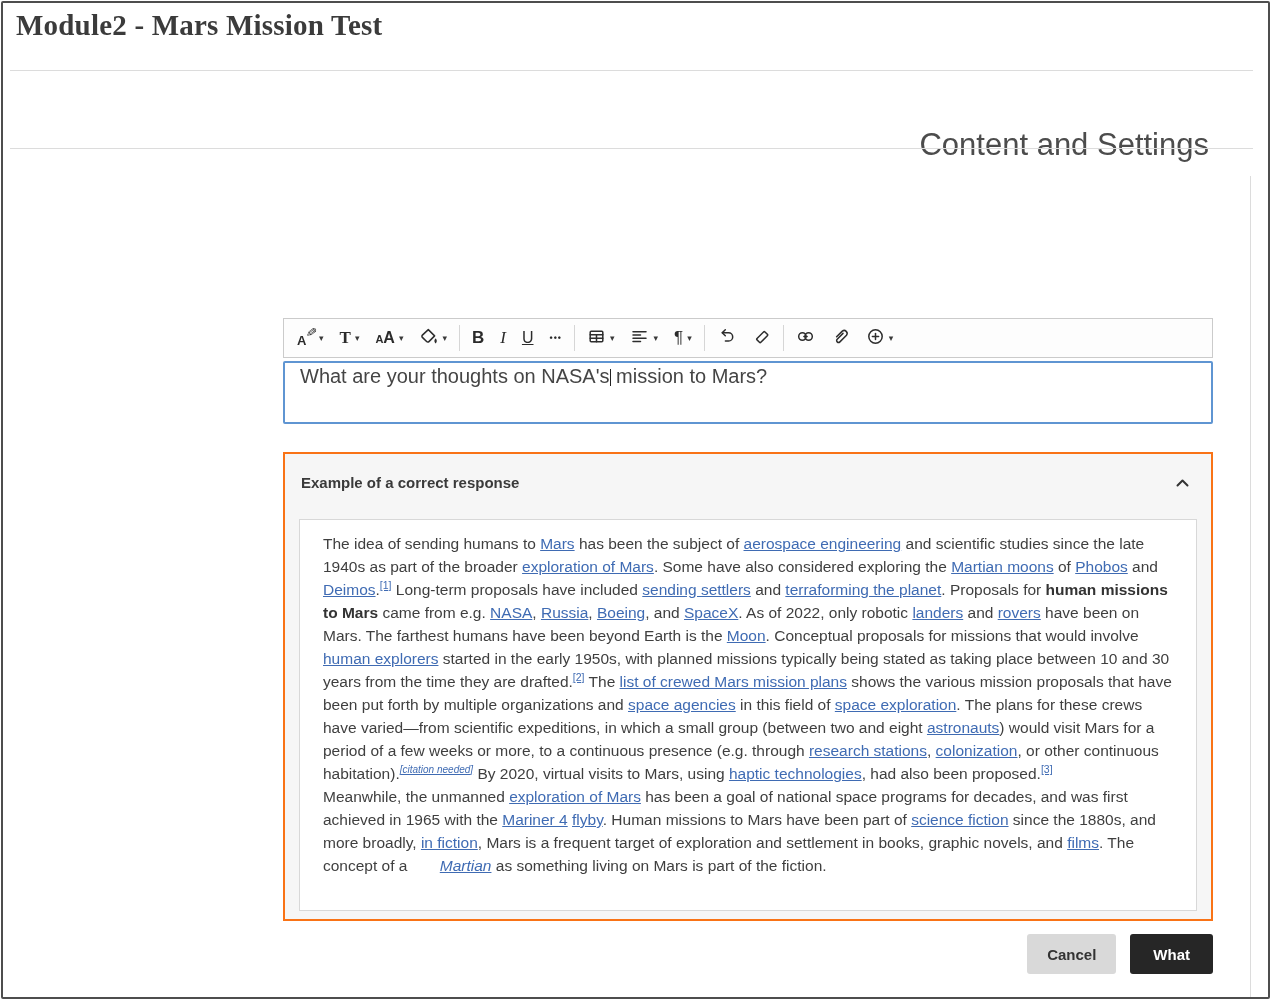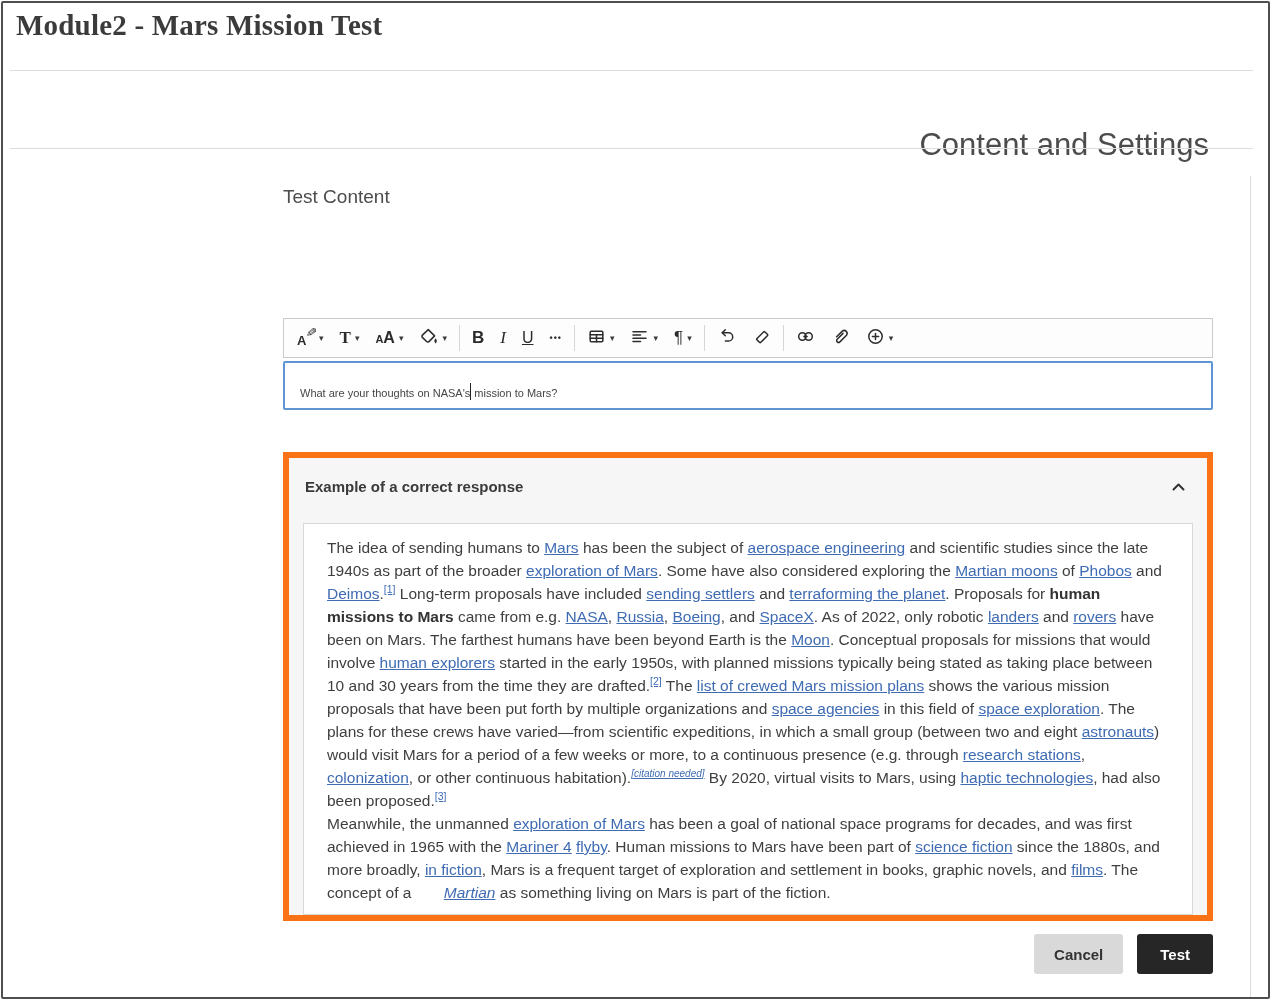--- a/index.html
+++ b/index.html
@@ -35,25 +35,25 @@
   .g-ellipsis { font-size:9px; letter-spacing:1px; color:#2b2b2b; font-weight:700; }
   .g-pilcrow { font-size:17px; color:#2b2b2b; }
   .g-serif-t { font-size:17px; font-family:"Liberation Serif",serif; font-weight:700; color:#2b2b2b; }
   .g-a-small { font-size:11px; font-weight:700; color:#2b2b2b; }
   .g-a-big { font-size:16px; font-weight:700; color:#2b2b2b; }
   .pen-a { position:relative; width:18px; height:20px; }
   .pen-a .base { position:absolute; left:0; bottom:0; font-size:13px; font-weight:700; color:#2b2b2b; }
   .pen-a .pen { position:absolute; right:-2px; top:-3px; font-size:13px; color:#2b2b2b;
                 transform:scaleX(-1) rotate(-8deg); }
 
-  .editor-input { top:358px; height:49px; background:#fff; border:2px solid var(--focus);
-                  border-radius:2px; padding:20px 14px 0 15px; font-size:11px; color:#454545; cursor:text; }
+  .editor-input { top:358px; height:63px; background:#fff; border:2px solid var(--focus);
+                  border-radius:2px; padding:2px 14px 0 15px; font-size:20px; color:#454545; cursor:text; }
   .caret { display:inline-block; width:1px; height:17px; background:#222; vertical-align:-3px; }
 
-  .example-panel { top:449px; height:469px; background:#f6f6f6; border:6px solid #f97316; }
+  .example-panel { top:449px; height:469px; background:#f6f6f6; border:2px solid #f97316; }
   .panel-header { position:relative; padding:20px 16px 0; }
   .panel-header-label { font-size:15px; font-weight:700; color:#3a3a3a; }
   .panel-chevron { position:absolute; right:19px; top:20px; cursor:pointer; }
   .panel-chevron svg { stroke:#333; fill:none; stroke-width:2; stroke-linecap:round; stroke-linejoin:round; }
 
   .example-body { margin:27px 14px 0; height:392px; background:#fff; border:1px solid #d8d8d8;
                   padding:12px 23px; font-size:15.5px; line-height:23px; color:#3f3f3f; cursor:text; }
   .example-body a { color:var(--link); text-decoration:underline; cursor:pointer; }
   .example-body strong { font-weight:700; color:#333; }
   .example-body sup { font-size:10.5px; line-height:0; }
@@ -73,21 +73,20 @@
 
   <h1 class="page-title">Module2 - Mars Mission Test</h1>
   <div class="rule rule1"></div>
 
   <div class="tabbar">
     <span class="tab-label">Content and Settings</span>
   </div>
   <div class="rule rule2"></div>
   <div class="scroll-divider"></div>
 
-  <div class="col section-label">Test Content</div>
 
 
   <div class="col toolbar" id="toolbar">
       <span class="tb-btn">
         <span class="pen-a">
           <span class="base">A</span>
           <span class="pen">✎</span>
         </span>
         <span class="tb-caret">▾</span>
       </span>
@@ -191,16 +190,16 @@
       </span>
     </header>
     <div class="example-body" id="richtext">
         <p>The idea of sending humans to <a href="#">Mars</a> has been the subject of <a href="#">aerospace engineering</a> and scientific studies since the late 1940s as part of the broader <a href="#">exploration of Mars</a>. Some have also considered exploring the <a href="#">Martian moons</a> of <a href="#">Phobos</a> and <a href="#">Deimos</a>.<sup><a href="#">[1]</a></sup> Long-term proposals have included <a href="#">sending settlers</a> and <a href="#">terraforming the planet</a>. Proposals for <strong>human missions to Mars</strong> came from e.g. <a href="#">NASA</a>, <a href="#">Russia</a>, <a href="#">Boeing</a>, and <a href="#">SpaceX</a>. As of 2022, only robotic <a href="#">landers</a> and <a href="#">rovers</a> have been on Mars. The farthest humans have been beyond Earth is the <a href="#">Moon</a>. Conceptual proposals for missions that would involve <a href="#">human explorers</a> started in the early 1950s, with planned missions typically being stated as taking place between 10 and 30 years from the time they are drafted.<sup><a href="#">[2]</a></sup> The <a href="#">list of crewed Mars mission plans</a> shows the various mission proposals that have been put forth by multiple organizations and <a href="#">space agencies</a> in this field of <a href="#">space exploration</a>. The plans for these crews have varied—from scientific expeditions, in which a small group (between two and eight <a href="#">astronauts</a>) would visit Mars for a period of a few weeks or more, to a continuous presence (e.g. through <a href="#">research stations</a>, <a href="#">colonization</a>, or other continuous habitation).<sup class="cit"><a href="#">[citation needed]</a></sup> By 2020, virtual visits to Mars, using <a href="#">haptic technologies</a>, had also been proposed.<sup><a href="#">[3]</a></sup></p>
         <p>Meanwhile, the unmanned <a href="#">exploration of Mars</a> has been a goal of national space programs for decades, and was first achieved in 1965 with the <a href="#">Mariner 4</a> <a href="#">flyby</a>. Human missions to Mars have been part of <a href="#">science fiction</a> since the 1880s, and more broadly, <a href="#">in fiction</a>, Mars is a frequent target of exploration and settlement in books, graphic novels, and <a href="#">films</a>. The concept of a <a href="#" class="ital">Martian</a> as something living on Mars is part of the fiction.</p>
       </div>
   </section>
 
   <div class="col footer-actions">
     <button class="btn btn-cancel">Cancel</button>
-    <button class="btn btn-save">Test</button>
+    <button class="btn btn-save">What</button>
   </div>
 
 </div>
 
 </body></html>

